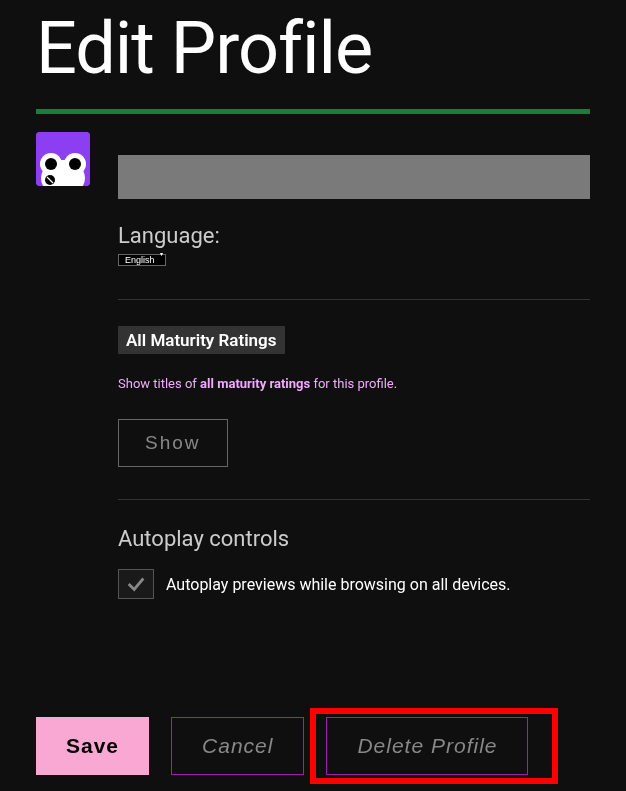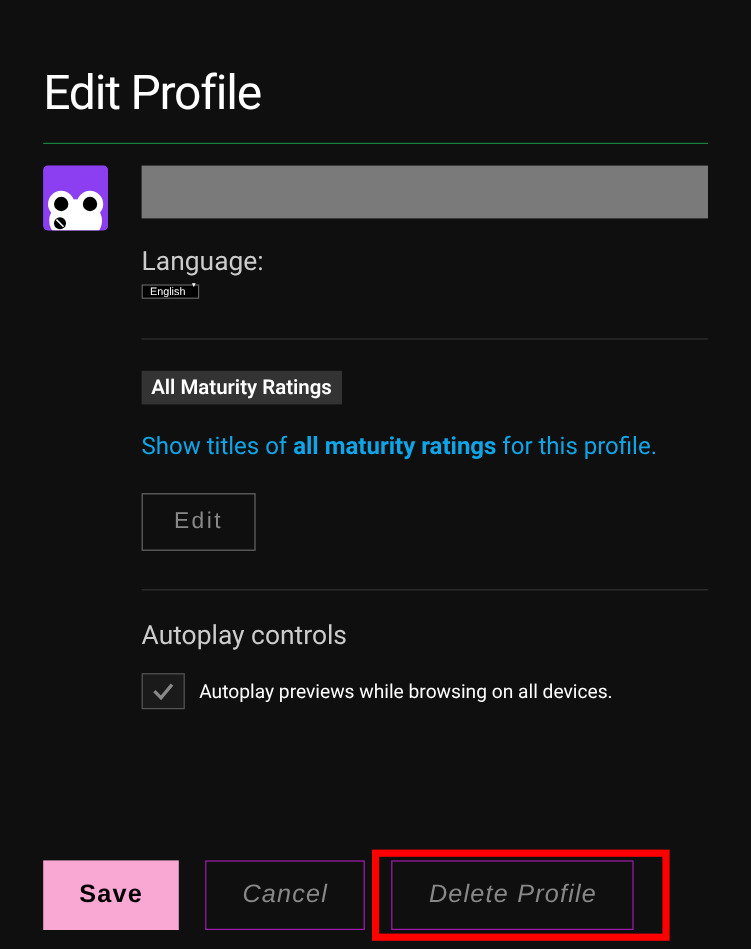--- a/index.html
+++ b/index.html
@@ -3,49 +3,49 @@
   <meta charset="utf-8">
   <style>
     * { margin:0; padding:0; box-sizing:border-box; }
     body {
       background:#0f0f0f; color:#fff;
       font-family:-apple-system,BlinkMacSystemFont,"Segoe UI",Roboto,Helvetica,Arial,sans-serif;
       width:626px; height:791px; overflow:hidden;
     }
     .page { padding:0 36px; }
     h1.title {
-      font-size:40px; font-weight:400; letter-spacing:-1px;
-      padding:6px 0 18px; border-bottom:1px solid #15803d;margin-top:48px;
+      font-size:72px; font-weight:400; letter-spacing:-1px;
+      padding:6px 0 18px; border-bottom:5px solid #15803d;
     }
     .row { display:flex; gap:28px; margin-top:18px; }
     .avatar-col { flex:0 0 auto; }
     .avatar {
       width:54px; height:54px; border-radius:4px; overflow:hidden;
       background:#8b3ff0; position:relative;
     }
     .avatar svg { position:absolute; inset:0; width:100%; height:100%; }
-    .main-col { flex:1; }
+    .main-col { flex:1;margin-top:23px; }
     .name-field {
       width:100%; height:44px; background:#7a7a7a; border:none; outline:none;
       color:#fff; font-size:20px; padding:0 18px;
     }
     .lang-label { font-size:22px; color:#ccc; margin-top:24px; }
     .lang-select {
       margin-top:4px; background:#000; color:#fff; border:1px solid #666;
       font-size:9px; padding:0 10px 0 6px; height:12px; appearance:none; position:relative;
     }
     .sel-wrap { position:relative; display:inline-block; }
     .sel-caret { position:absolute; right:3px; top:2px; font-size:6px; color:#fff; pointer-events:none; }
     hr.sep { border:none; border-top:1px solid #333; margin:32px 0 26px; }
     .section-h { font-size:22px; color:#ccc; margin-bottom:18px; }
     .rating-chip {
       display:inline-block; background:#333; color:#fff;
       padding:4px 8px; font-size:17px; font-weight:600;
     }
-    .desc { margin-top:22px; font-size:20px; color:#0ea5e9; }
+    .desc { margin-top:22px; font-size:13px; color:#f0abfc; }
     .desc b { font-weight:700; }
     .edit-btn {
       margin-top:28px; background:transparent; border:1px solid #666;
       color:#888; font-size:19px; letter-spacing:2px; padding:12px 26px; cursor:pointer;
     }
     .opt { display:flex; align-items:center; gap:12px; margin-bottom:14px; }
     .checkbox {
       width:36px; height:30px; border:1px solid #555; background:#1a1a1a;
       display:flex; align-items:center; justify-content:center; cursor:pointer;
     }
@@ -95,21 +95,21 @@
         </select>
         <span class="sel-caret">▾</span>
       </div>
 
       <hr class="sep">
 
       <span class="rating-chip">All Maturity Ratings</span>
       <div class="desc">
         <span>Show titles of </span><b>all maturity ratings</b><span> for this profile.</span>
       </div>
-      <button class="edit-btn">Edit</button>
+      <button class="edit-btn">Show</button>
 
       <hr class="sep">
 
       <div class="section-h">Autoplay controls</div>
 
 
       <div class="opt">
         <div class="checkbox">
           <svg viewBox="0 0 24 24">
               <path d="M4 12 L10 18 L20 6" stroke="#888" stroke-width="3" fill="none"></path>

